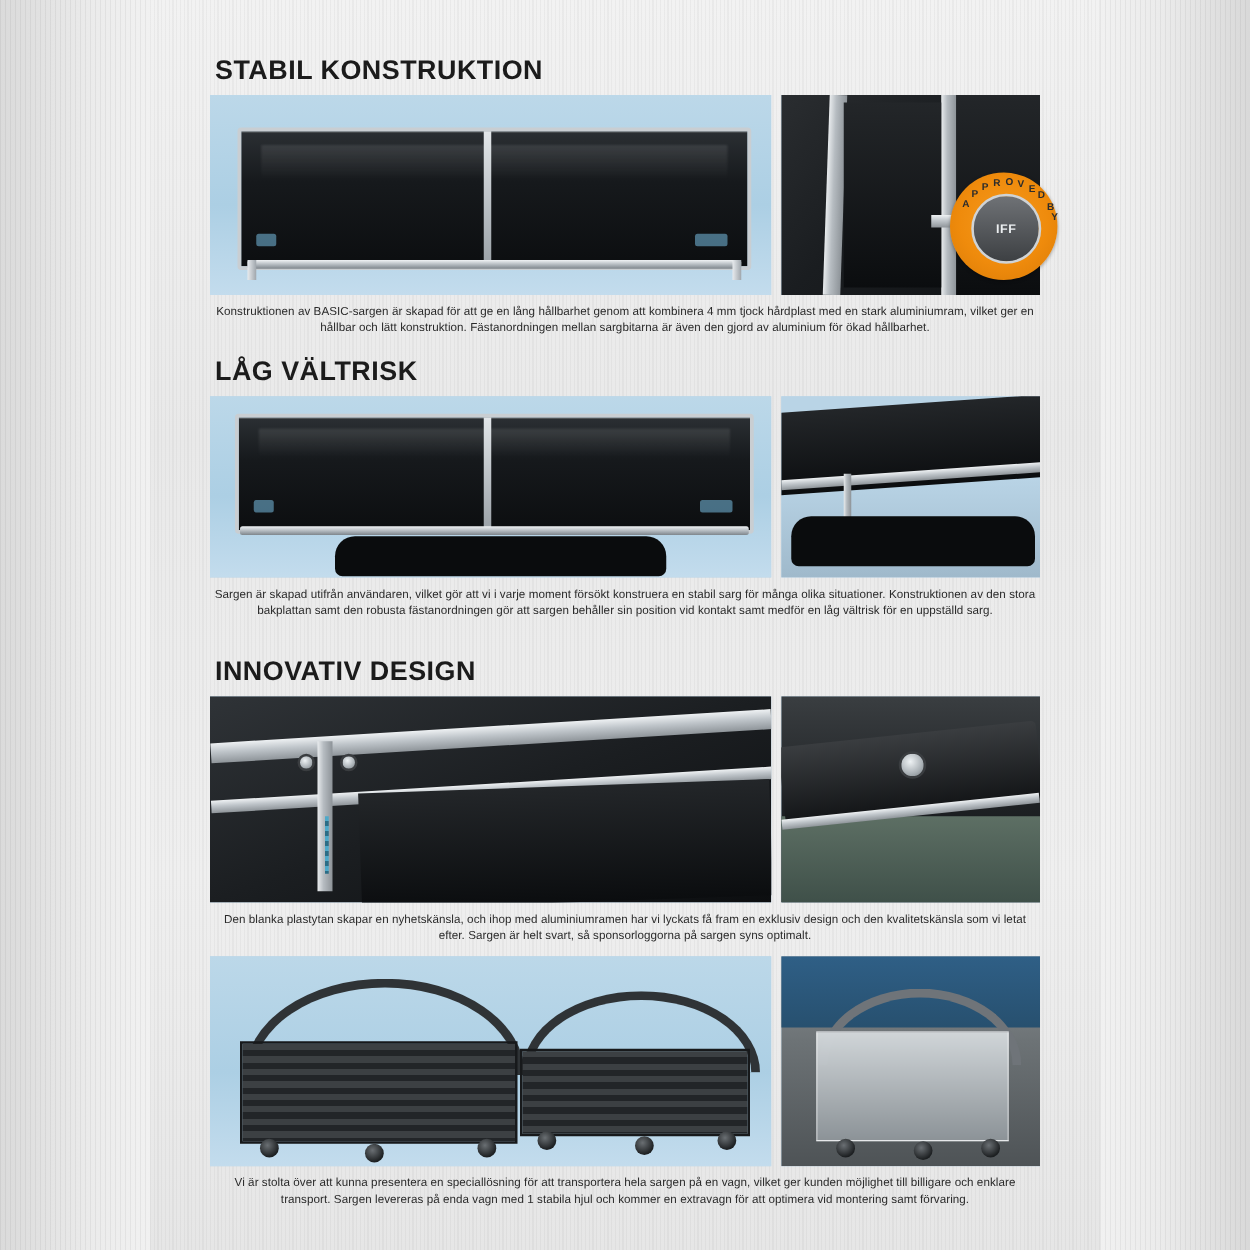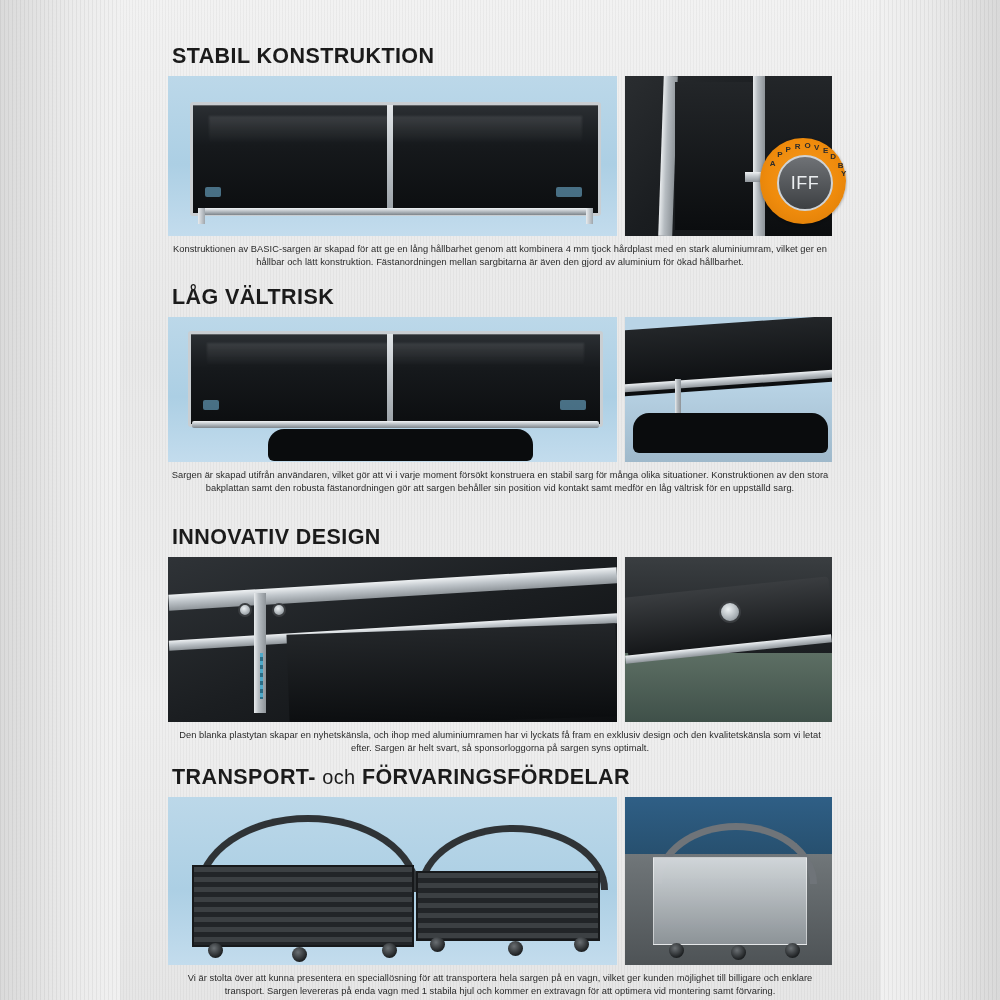--- a/index.html
+++ b/index.html
@@ -183,22 +183,22 @@
     width: 52px; height: 52px;
     border-radius: 50%;
     background: linear-gradient(180deg, #6f7276, #3d4043);
     border: 2px solid #cfd3d6;
     display: flex;
     align-items: center;
     justify-content: center;
   }
   .badge-inner span {
     color: #eceff1;
-    font-size: 18px;
-    font-weight: normal;
+    font-size: 10px;
+    font-weight: bold;
     letter-spacing: 0.5px;
   }
   .badge-arc {
     position: absolute;
     inset: 0;
     font-size: 8px;
     font-weight: bold;
     color: #2c2c2c;
   }
   .badge-arc span {
@@ -389,25 +389,20 @@
           <div class="green-wood" style="left:0; top:96px; width:207px; height:69px;"></div>
           <div class="cap-black" style="left:0; top:30px; width:207px; height:62px; transform:rotate(-6deg);"></div>
           <div class="screw" style="left:94px; top:44px;"></div>
           <div class="alu-bar h" style="left:0; top:88px; width:207px; height:8px; transform:rotate(-6deg);"></div>
         </div>
       </div>
       <p class="caption">Den blanka plastytan skapar en nyhetskänsla, och ihop med aluminiumramen har vi lyckats få fram en exklusiv design och den kvalitetskänsla som vi letat efter. Sargen är helt svart, så sponsorloggorna på sargen syns optimalt.</p>
     </div>
 
     <div class="section" style="top:765px;">
-      <h2 class="section-title">
-        <span>TRANSPORT-</span>
-        <span class="light">och</span>
-        <span>FÖRVARINGSFÖRDELAR</span>
-      </h2>
       <div class="figs">
 
         <div class="fig fig-main" style="height:168px;">
           <div class="sky"></div>
 
           <div class="cart-arch" style="left:28px; top:18px; width:210px; height:70px;"></div>
           <div class="stack" style="left:24px; top:68px; width:218px; height:78px;"></div>
           <div class="wheel" style="left:40px; top:146px;"></div>
           <div class="wheel" style="left:124px; top:150px;"></div>
           <div class="wheel" style="left:214px; top:146px;"></div>

